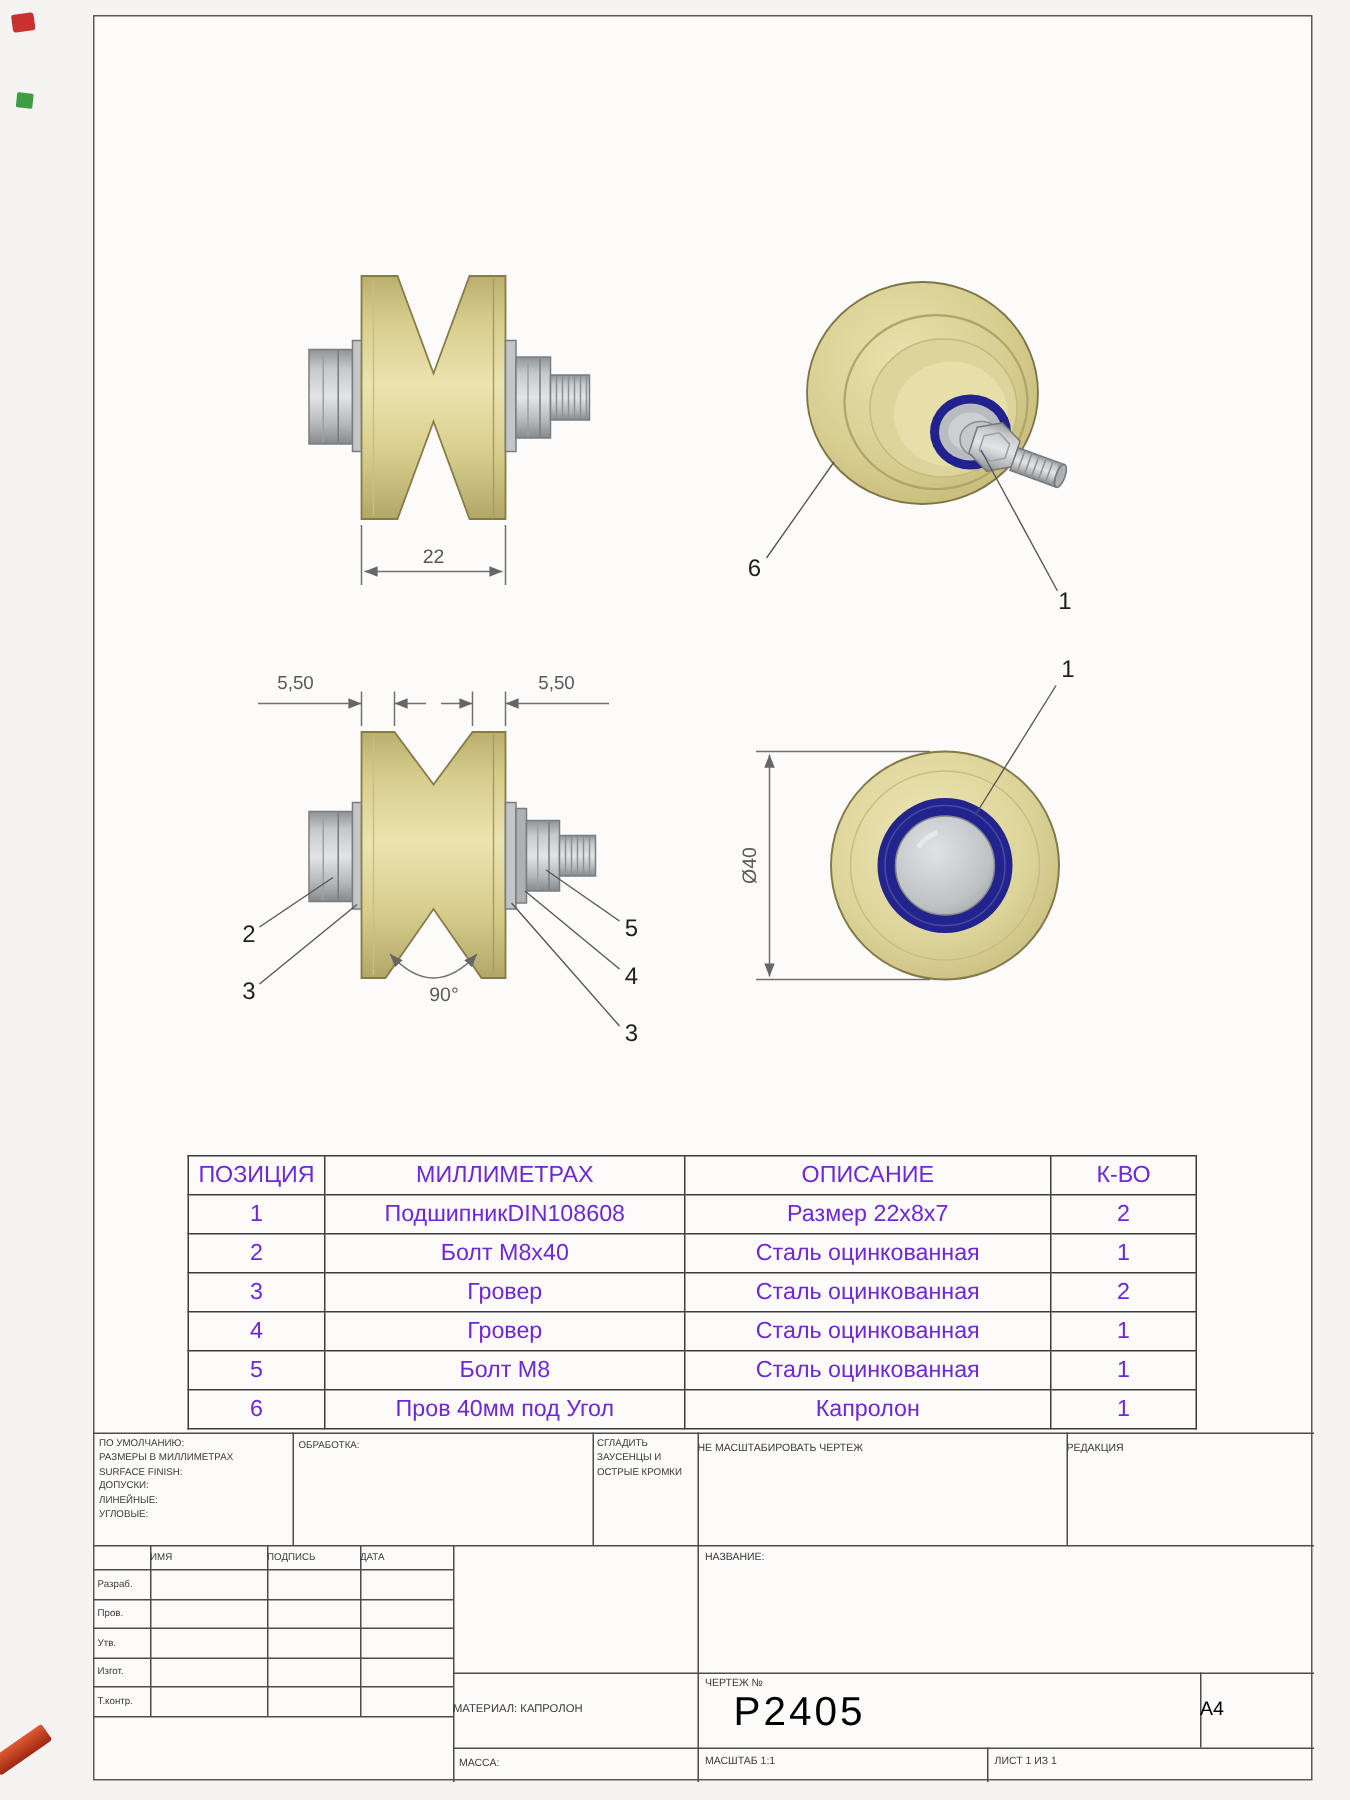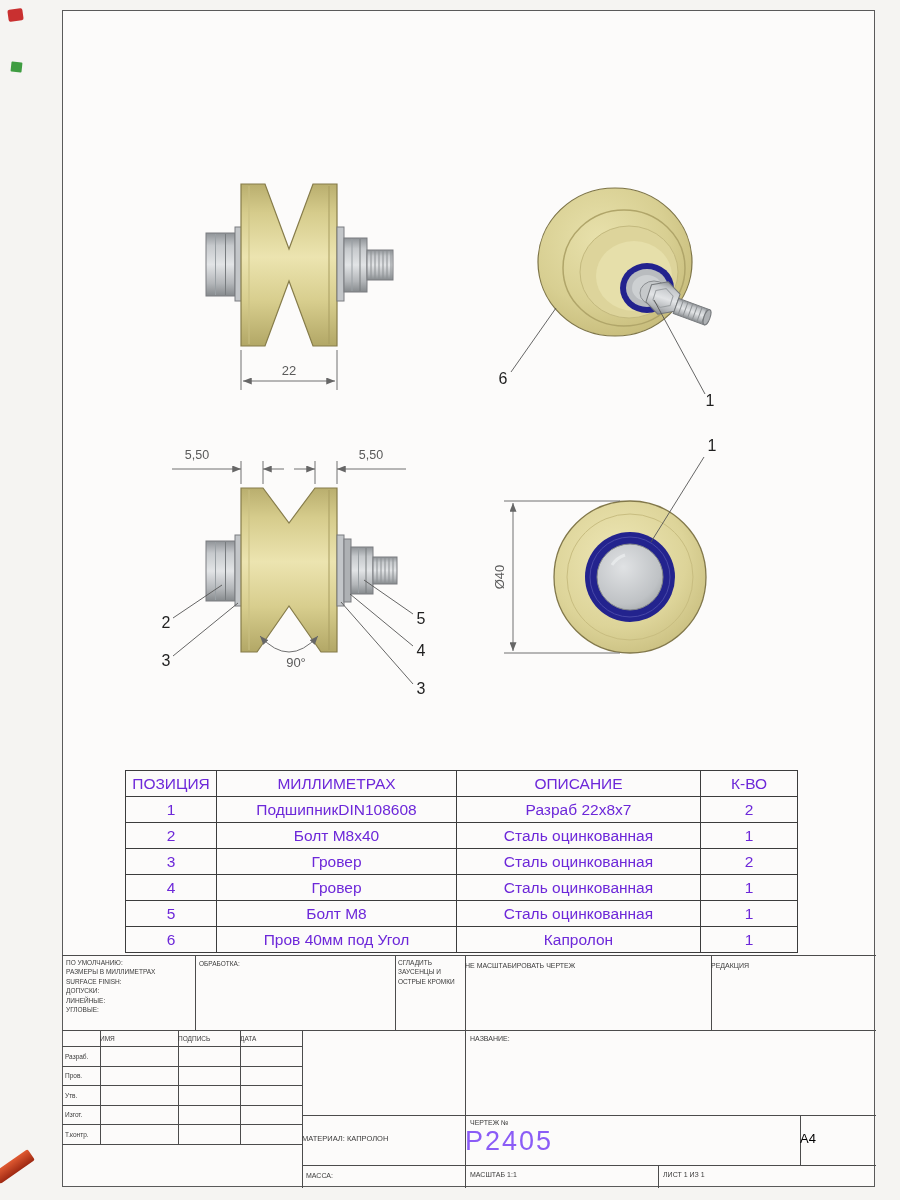--- a/index.html
+++ b/index.html
@@ -38,21 +38,21 @@
 
   
   .hline,.vline{position:absolute;background:#4c4c4c;}
   .hline{height:1px;}
   .vline{width:1px;}
   .tb-text{position:absolute;color:#3a3a3a;}
   .t-tiny{font-size:6.5px;line-height:9.4px;}
   .t-small{font-size:7px;}
   .t-med{font-size:7.5px;}
   .t-center{text-align:left;}
-  .dwgno{font-size:27px;letter-spacing:2px;color:#8b5cf6;}
+  .dwgno{font-size:27px;letter-spacing:2px;color:#000000;padding-left:24px;}
   .paper{font-size:13px;color:#000000;}
 </style>
 </head>
 <body>
 
 <div id="page">
 
   <div class="frame"></div>
 
   <div class="mark-red"></div>
@@ -240,21 +240,21 @@
         <th>ПОЗИЦИЯ</th>
         <th>МИЛЛИМЕТРАХ</th>
         <th>ОПИСАНИЕ</th>
         <th>К-ВО</th>
       </tr>
     </thead>
     <tbody>
       <tr>
         <td>1</td>
         <td>ПодшипникDIN108608</td>
-        <td>Разраб 22x8x7</td>
+        <td>Размер 22x8x7</td>
         <td>2</td>
       </tr>
       <tr>
         <td>2</td>
         <td>Болт М8х40</td>
         <td>Сталь оцинкованная</td>
         <td>1</td>
       </tr>
       <tr>
         <td>3</td>

